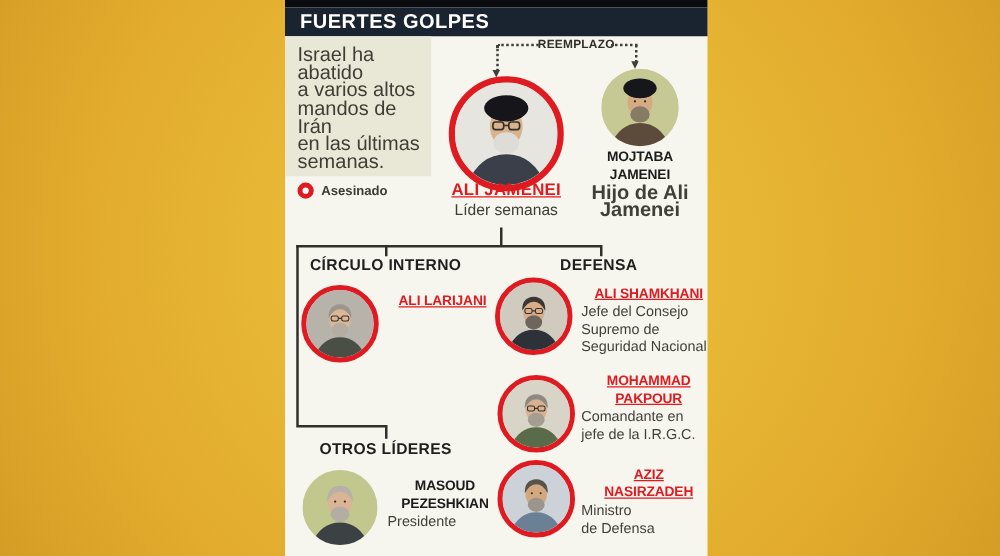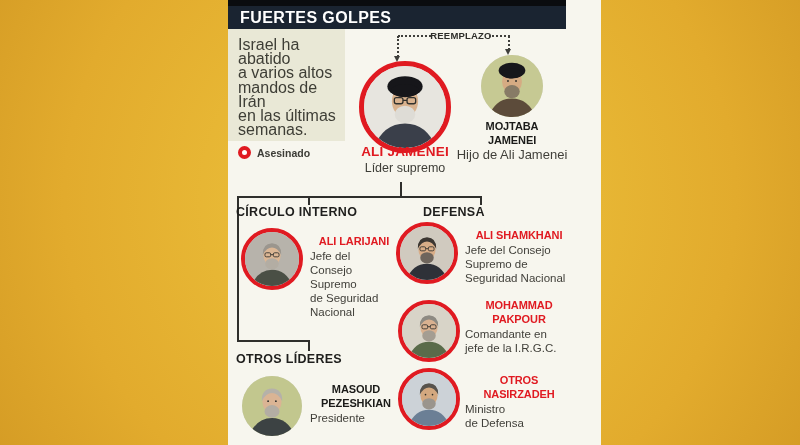--- a/index.html
+++ b/index.html
@@ -2,21 +2,21 @@
 <html><head>
 <meta charset="utf-8">
 <style>
   * { margin:0; padding:0; box-sizing:border-box; }
   html,body { width:800px; height:445px; overflow:hidden; }
   body { font-family:"Liberation Sans","DejaVu Sans",sans-serif; }
 
   .stage { position:relative; width:800px; height:445px;
     background: radial-gradient(circle 560px at 400px 200px, #eec63e 0%, #e2ab2d 60%, #cd9320 100%); }
 
-  .panel { position:absolute; left:228px; top:0; width:373px; height:445px; background:#f7f6ee; }
+  .panel { position:absolute; left:228px; top:0; width:338px; height:445px; background:#f7f6ee; }
 
   .topstrip { position:absolute; left:0; top:0; width:338px; height:6px; background:#0a0c0f; }
   .titlebar { position:absolute; left:0; top:6px; width:338px; height:23px; background:#1a2431;
     display:flex; align-items:center; padding-left:12px; }
   .titlebar span { color:#ffffff; font-size:16px; font-weight:700; letter-spacing:.4px; }
 
   .intro { position:absolute; left:0; top:29px; width:117px; height:112px; background:#e9e8d6;
     padding:9px 6px 0 10px; }
   .intro p { font-size:16px; line-height:14.2px; color:#3e3e36; white-space:pre-line; }
   .legend { display:flex; align-items:center; margin-top:9px; }
@@ -30,34 +30,34 @@
     font-size:9.5px; font-weight:700; color:#2e2e2a; letter-spacing:.2px; }
 
   .dot-h { position:absolute; height:0; border-top:2px dotted #3f3f3b; }
   .dot-v { position:absolute; width:0; border-left:2px dotted #3f3f3b; }
   .arr-down { position:absolute; width:0; height:0;
     border-left:3.5px solid transparent; border-right:3.5px solid transparent;
     border-top:6px solid #3f3f3b; }
 
   .oline { position:absolute; background:#2f2f2c; }
 
-  .sechdr { position:absolute; text-align:left; font-size:12.5px; font-weight:700;
+  .sechdr { position:absolute; text-align:center; font-size:12.5px; font-weight:700;
     color:#1f1f1d; letter-spacing:.3px; }
 
   .avatar { position:absolute; border-radius:50%; overflow:hidden; background:#ddd; }
   .avatar svg { display:block; width:100%; height:100%; }
   .ring { border:4px solid #e01a21; }
   .av-big { width:92px; height:92px; border-width:5px; }
   .av-sm { width:62px; height:62px; }
   .av-pz { width:60px; height:60px; }
 
   .pblock { position:absolute; }
   .pname { font-size:11px; font-weight:800; line-height:14px; letter-spacing:-0.1px;text-align:center; }
   .prole { font-size:11.5px; line-height:14px; color:#403f39; margin-top:1px; }
-  .red { color:#e01a21; }
+  .red { color:#e01a21;text-decoration:underline; }
   .blk { color:#1b1b19; }
   .ctr { text-align:center; }
   .pname-big { font-size:13.5px; font-weight:800; letter-spacing:.2px; }
   .prole-big { font-size:12.5px; color:#3d3d37; margin-top:2px; }
 </style>
 </head>
 <body>
 
 <div class="stage">
   <div class="panel">
@@ -97,39 +97,39 @@
           <ellipse cx="50" cy="30" rx="17" ry="8" fill="#16161a"></ellipse>
           <g fill="none" stroke="#32322e" stroke-width="1.6">
             <rect x="37" y="38.5" width="10.5" height="7.5" rx="2.5"></rect>
             <rect x="52.5" y="38.5" width="10.5" height="7.5" rx="2.5"></rect>
             <path d="M47.5,42 h5"></path>
           </g>
         </svg>
       </div>
     <div class="pblock ctr" style="left:102px;top:145px;width:150px;">
       <div class="pname pname-big red">ALI JAMENEI</div>
-      <div class="prole prole-big">Líder supremo</div>
+      <div class="prole prole-big">Líder semanas</div>
     </div>
 
     <div class="avatar av-sm" style="left:253px;top:55px;">
         <svg viewBox="0 0 100 100" preserveAspectRatio="xMidYMid slice">
           <rect width="100" height="100" fill="#c6c993"></rect>
           <path d="M10,104 Q22,70 50,70 Q78,70 90,104 Z" fill="#5c4b3a"></path>
           <ellipse cx="50" cy="43" rx="16" ry="19.5" fill="#d5ab83"></ellipse>
           <ellipse cx="50" cy="59" rx="12.5" ry="10.5" fill="#877b66"></ellipse>
           <ellipse cx="50" cy="25" rx="21.5" ry="12.5" fill="#17171b"></ellipse>
           <ellipse cx="50" cy="30" rx="17" ry="8" fill="#17171b"></ellipse>
           <circle cx="43.5" cy="42" r="1.5" fill="#2c2c28"></circle>
           <circle cx="56.5" cy="42" r="1.5" fill="#2c2c28"></circle>
         </svg>
       </div>
     <div class="pblock ctr" style="left:226px;top:119px;width:116px;">
       <div class="pname blk pre">MOJTABA
 JAMENEI</div>
-      <div class="prole" style="font-size:13px;">Hijo de Ali Jamenei</div>
+      <div class="prole" style="font-size:16px;font-weight:bold;">Hijo de Ali Jamenei</div>
     </div>
 
     <div class="oline" style="left:172px;top:182px;width:1.5px;height:14px;"></div>
     <div class="oline" style="left:9px;top:196px;width:244px;height:1.5px;"></div>
     <div class="oline" style="left:9px;top:196px;width:1.5px;height:144px;"></div>
     <div class="oline" style="left:80px;top:196px;width:1.5px;height:9px;"></div>
     <div class="oline" style="left:252px;top:196px;width:1.5px;height:9px;"></div>
     <div class="oline" style="left:9px;top:340px;width:72px;height:1.5px;"></div>
     <div class="oline" style="left:80px;top:340px;width:1.5px;height:11px;"></div>
 
@@ -146,25 +146,20 @@
           <path d="M33,42 Q32,22 50,21 Q68,22 67,42 Q60,28.5 50,28.5 Q40,28.5 33,42 Z" fill="#9b968e"></path>
           <g fill="none" stroke="#32322e" stroke-width="1.6">
             <rect x="37" y="38.5" width="10.5" height="7.5" rx="2.5"></rect>
             <rect x="52.5" y="38.5" width="10.5" height="7.5" rx="2.5"></rect>
             <path d="M47.5,42 h5"></path>
           </g>
         </svg>
       </div>
     <div class="pblock" style="left:82px;top:234px;width:88px;">
       <div class="pname red">ALI LARIJANI</div>
-      <div class="prole pre">Jefe del
-Consejo
-Supremo
-de Seguridad
-Nacional</div>
     </div>
 
     <div class="avatar av-sm ring" style="left:168px;top:222px;">
         <svg viewBox="0 0 100 100" preserveAspectRatio="xMidYMid slice">
           <rect width="100" height="100" fill="#d0cabf"></rect>
           <path d="M10,104 Q22,70 50,70 Q78,70 90,104 Z" fill="#2e3138"></path>
           <ellipse cx="50" cy="43" rx="16" ry="19.5" fill="#d8ad87"></ellipse>
           <ellipse cx="50" cy="59" rx="12.5" ry="10.5" fill="#6e655c"></ellipse>
           <path d="M33,42 Q32,22 50,21 Q68,22 67,42 Q60,28.5 50,28.5 Q40,28.5 33,42 Z" fill="#3c3732"></path>
           <g fill="none" stroke="#32322e" stroke-width="1.6">
@@ -224,20 +219,20 @@
           <rect width="100" height="100" fill="#ccd2d7"></rect>
           <path d="M10,104 Q22,70 50,70 Q78,70 90,104 Z" fill="#6b7f95"></path>
           <ellipse cx="50" cy="43" rx="16" ry="19.5" fill="#d3a87f"></ellipse>
           <ellipse cx="50" cy="59" rx="12.5" ry="10.5" fill="#9a958d"></ellipse>
           <path d="M33,42 Q32,22 50,21 Q68,22 67,42 Q60,28.5 50,28.5 Q40,28.5 33,42 Z" fill="#57534d"></path>
           <circle cx="43.5" cy="42" r="1.5" fill="#2c2c28"></circle>
           <circle cx="56.5" cy="42" r="1.5" fill="#2c2c28"></circle>
         </svg>
       </div>
     <div class="pblock" style="left:237px;top:373px;width:108px;">
-      <div class="pname red pre">OTROS
+      <div class="pname red pre">AZIZ
 NASIRZADEH</div>
       <div class="prole pre">Ministro
 de Defensa</div>
     </div>
 
   </div>
 </div>
 
 </body></html>

